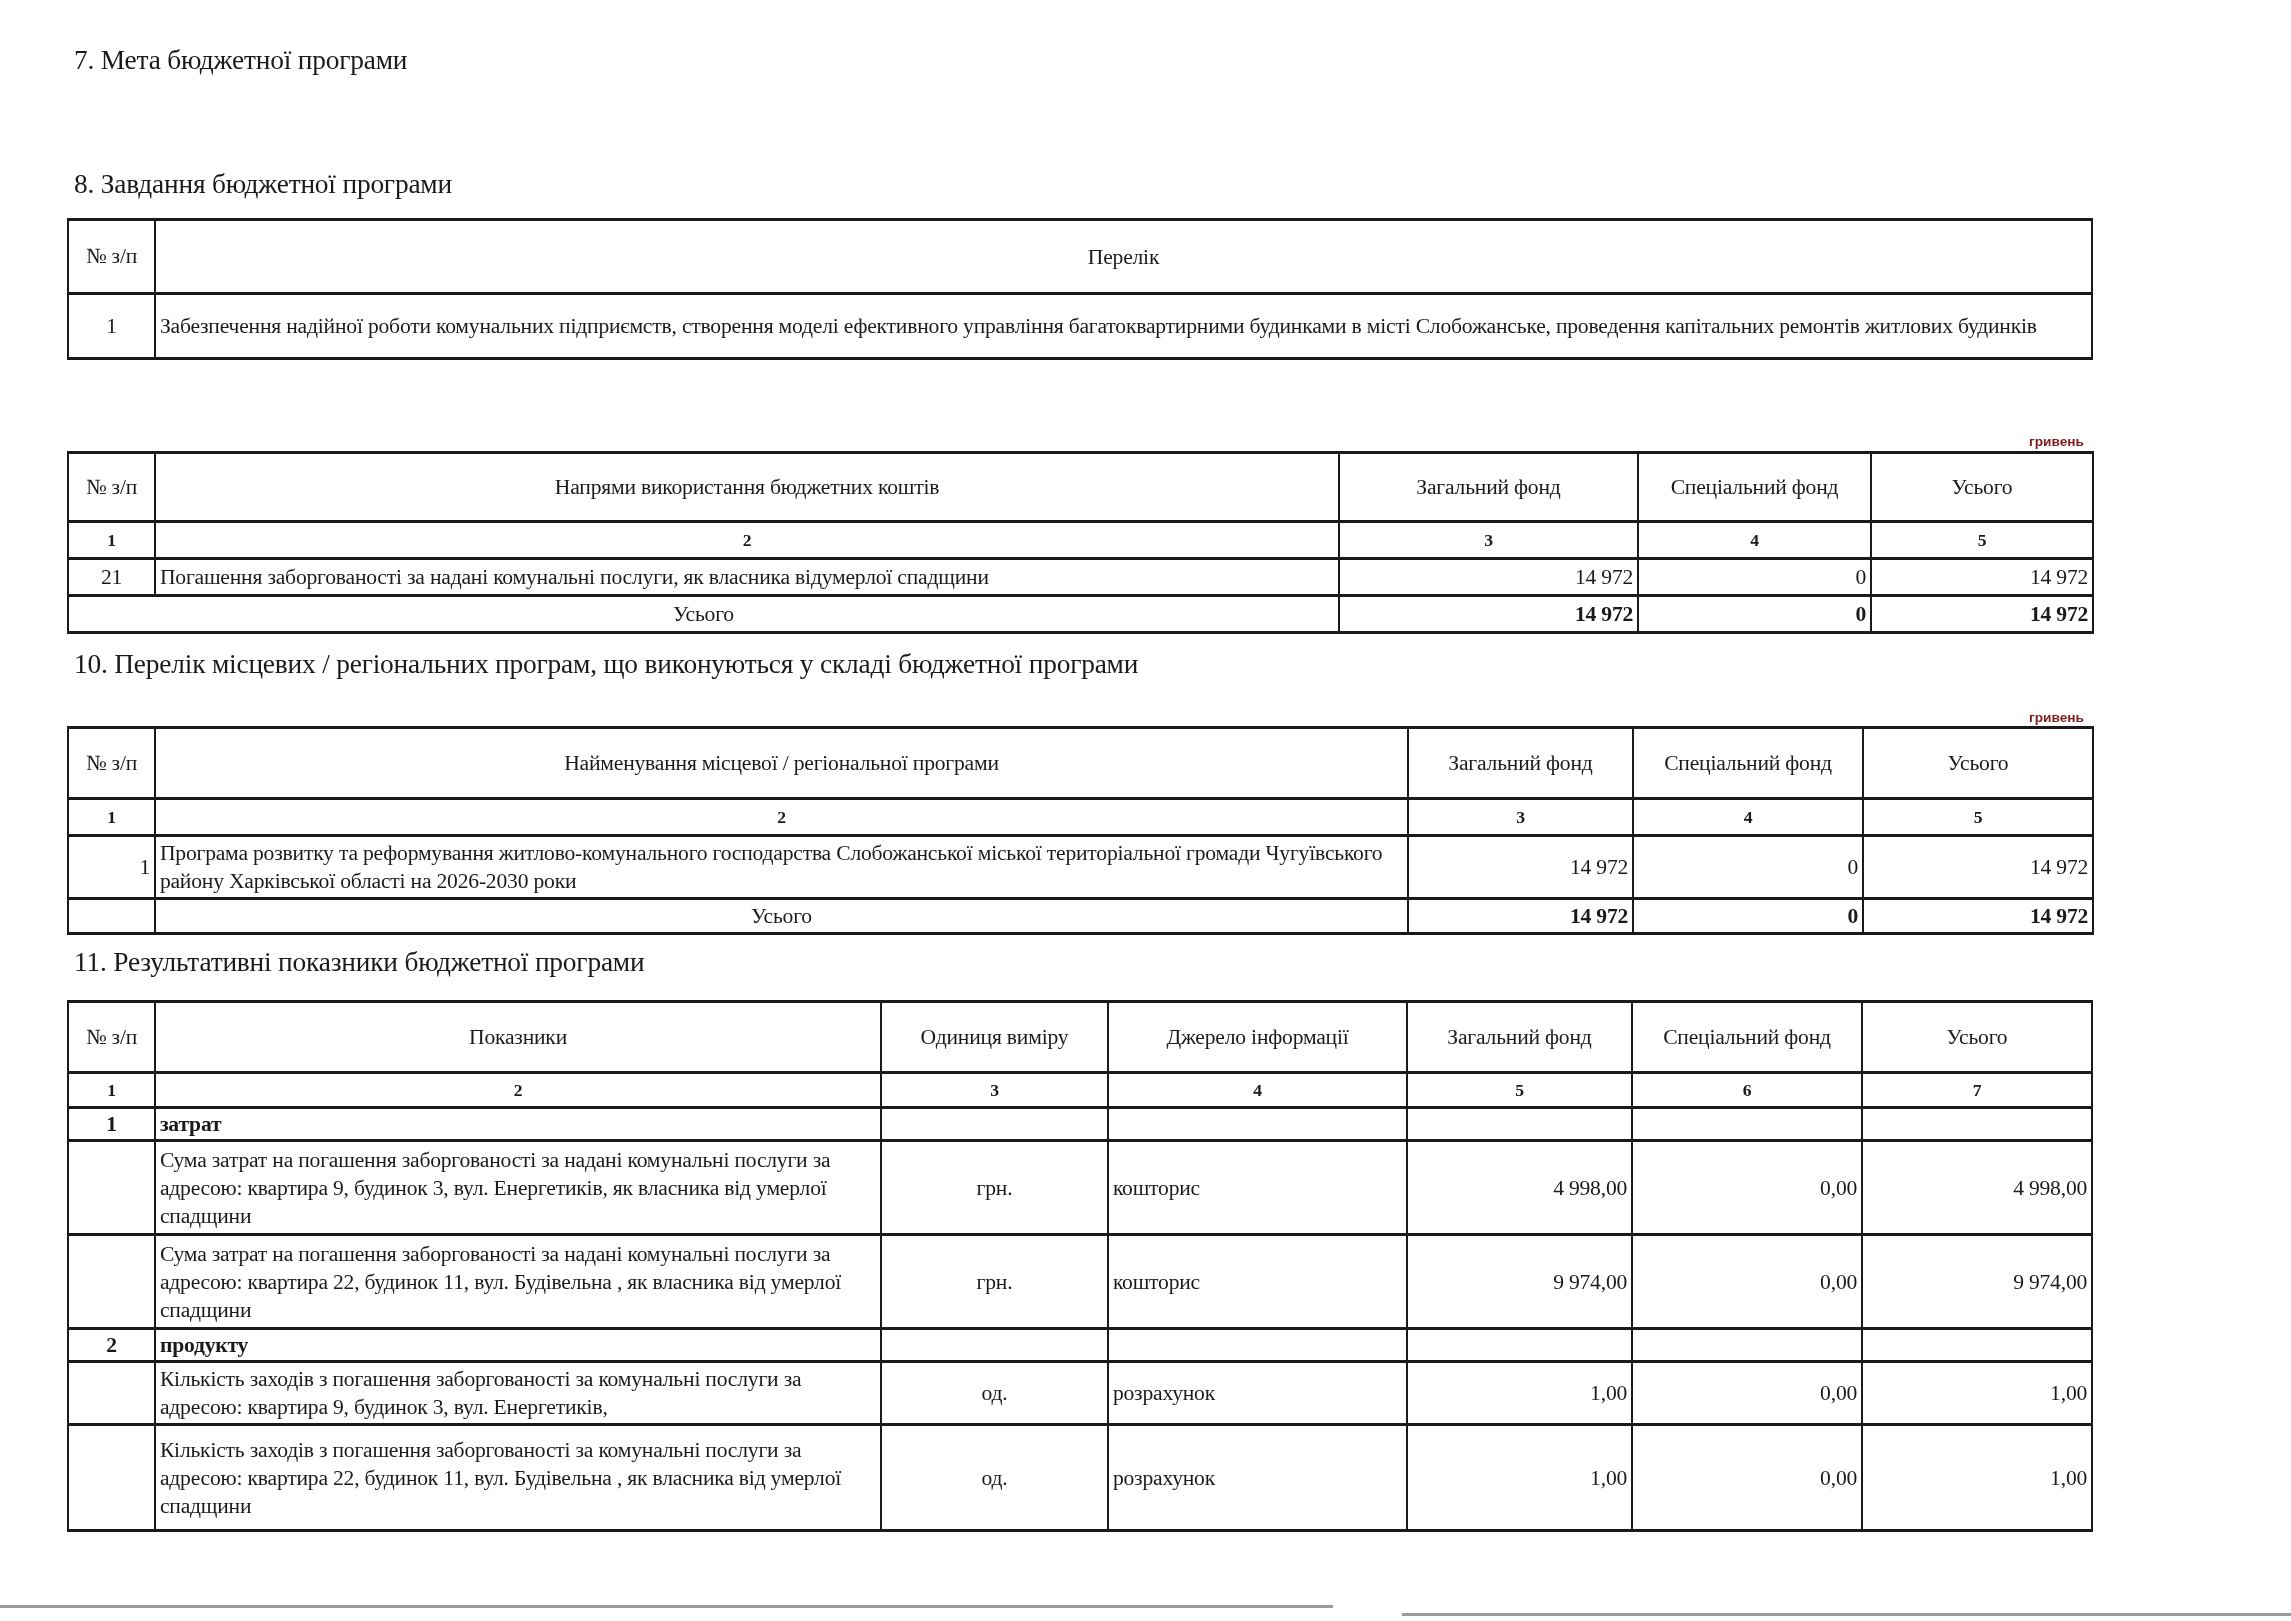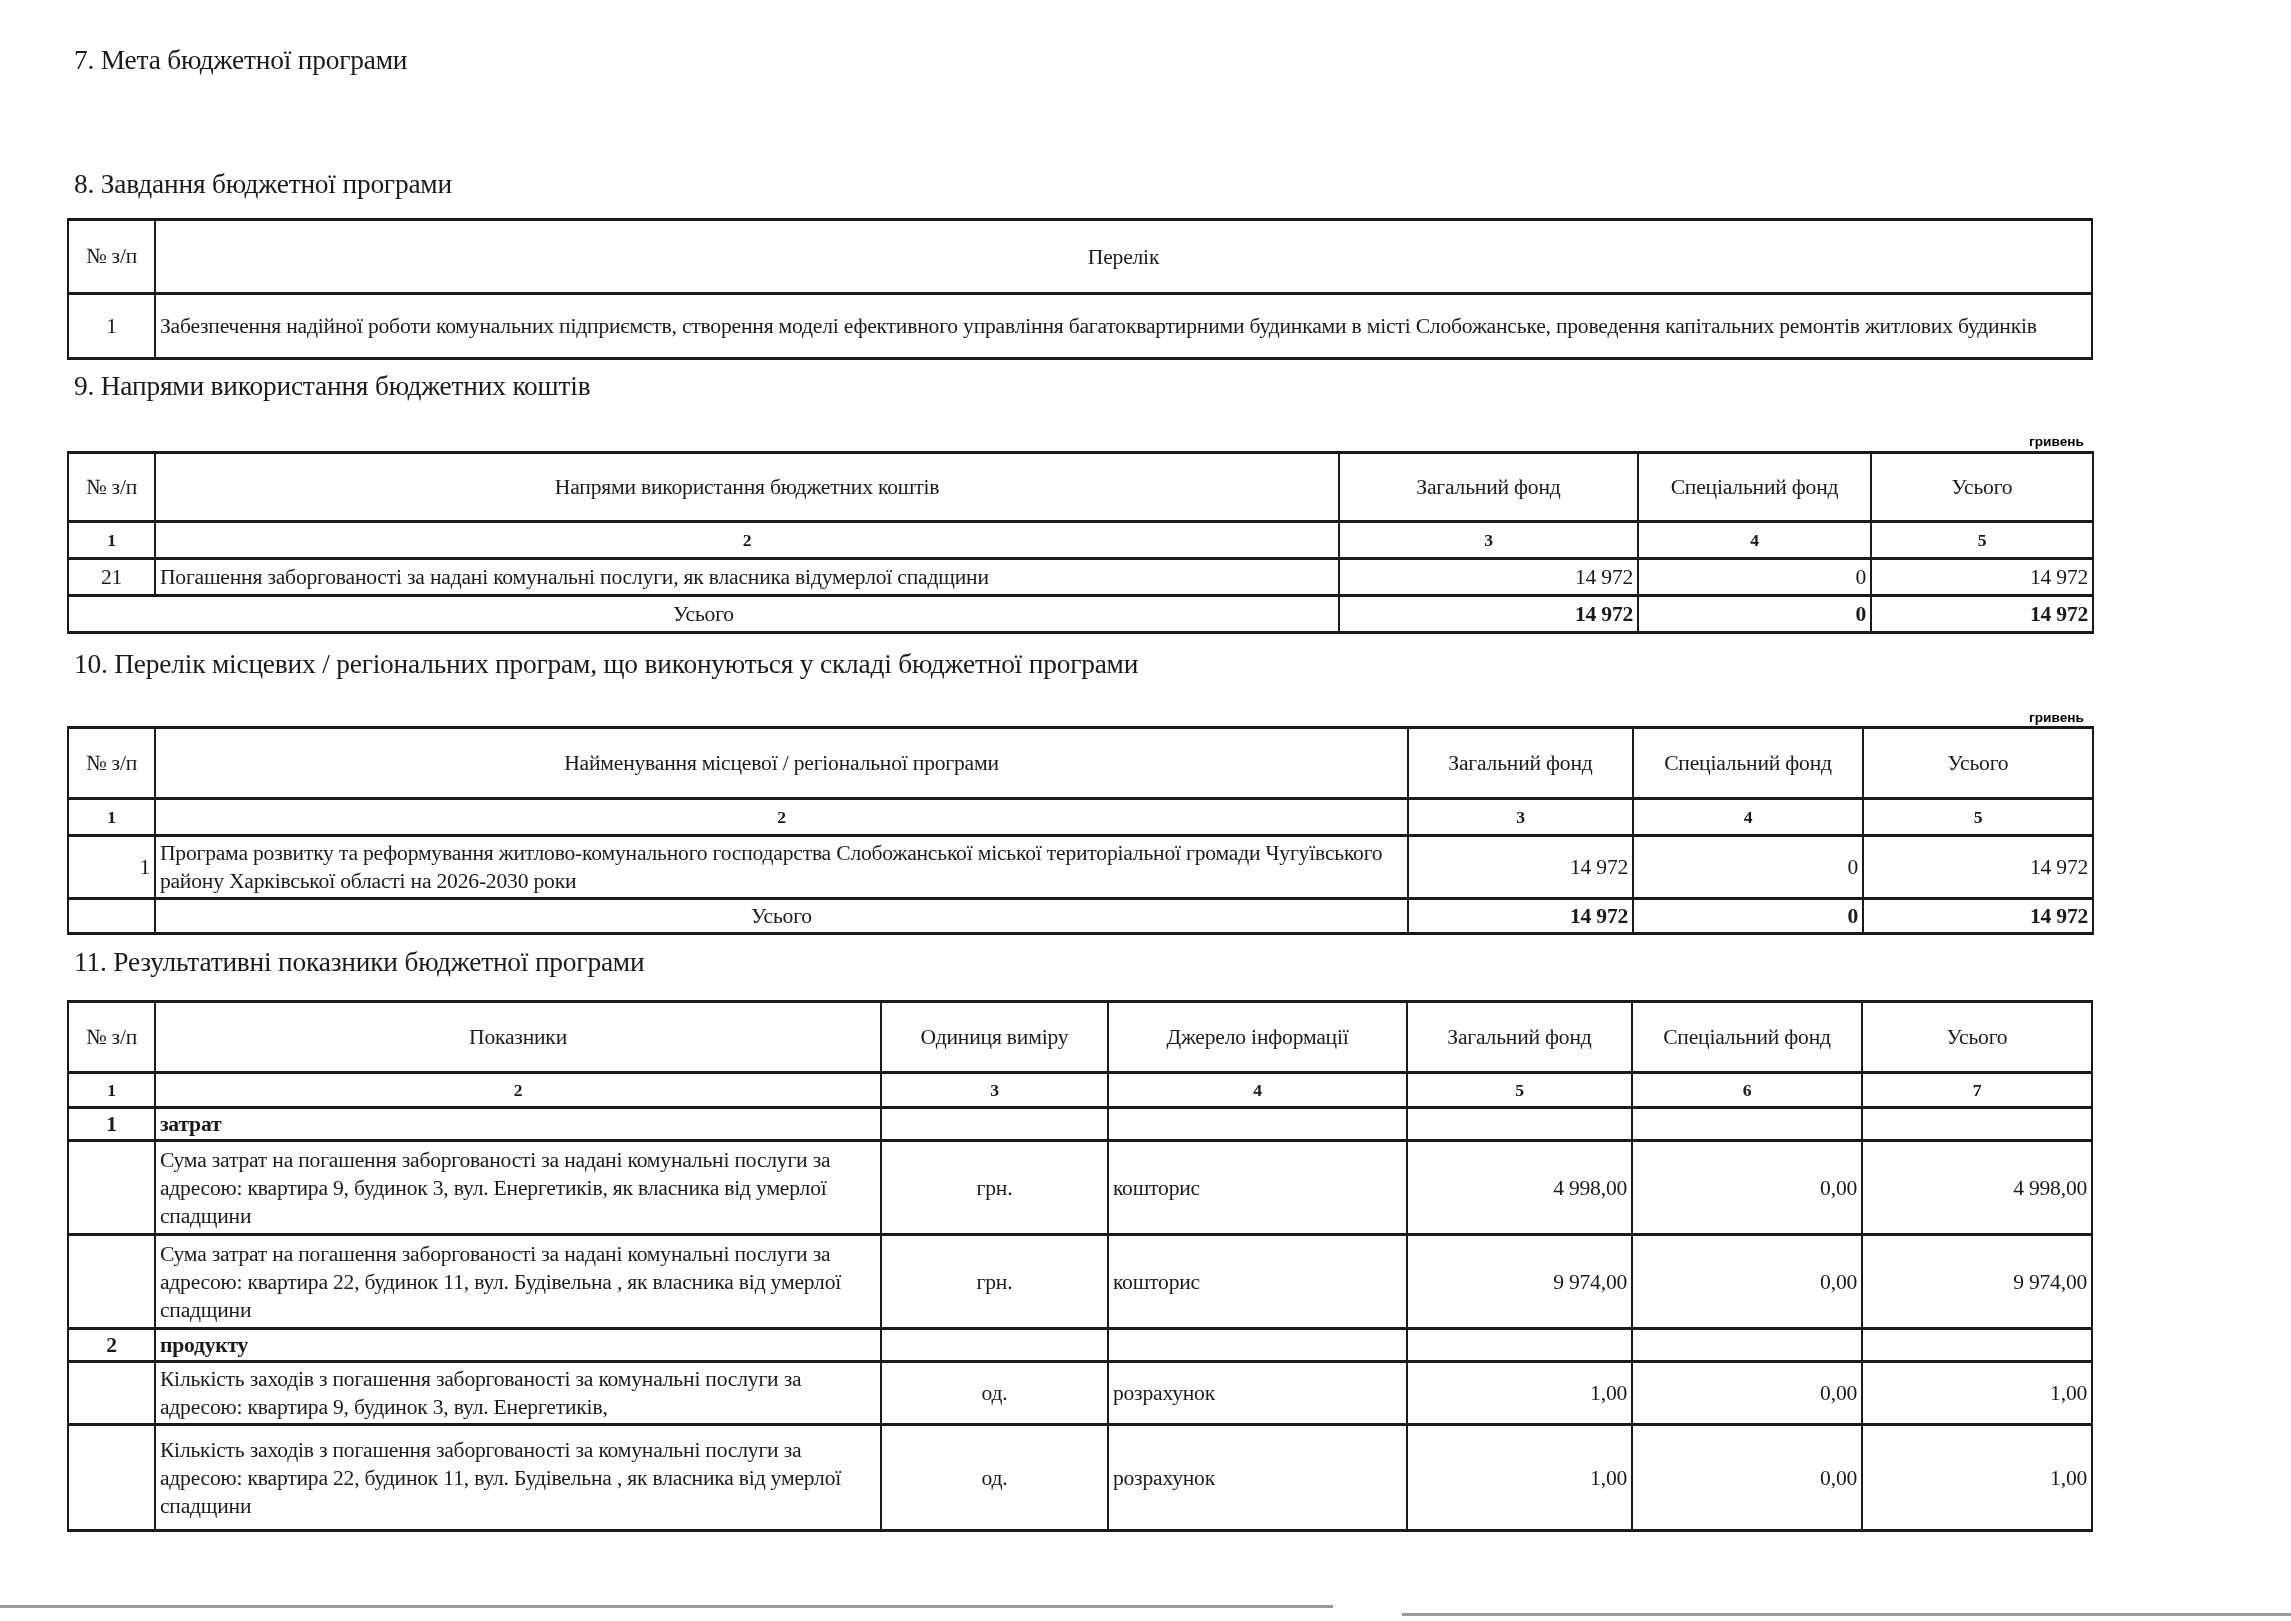--- a/index.html
+++ b/index.html
@@ -4,21 +4,21 @@
 <style>
   html, body { margin: 0; padding: 0; background: #ffffff; }
   body {
     width: 2292px; height: 1621px; position: relative; overflow: hidden;
     font-family: "Liberation Serif", "DejaVu Serif", serif; color: #1a1a1a;
   }
   .page { position: absolute; left: 0; top: 0; width: 2292px; height: 1331px; background: #fff; padding-left: 40px; }
   .abs { position: absolute; }
   .heading { font-size: 27.4px; letter-spacing: -0.2px; white-space: nowrap; }
   .para { font-size: 21.6px; line-height: 29px; letter-spacing: -0.2px; }
-  .unit-label { font-family: "Liberation Sans", "DejaVu Sans", sans-serif; font-size: 13.7px; font-weight: bold; color: #000000; }
+  .unit-label { font-family: "Liberation Sans", "DejaVu Sans", sans-serif; font-size: 13.7px; font-weight: bold; color: #7f1d1d; }
   table.grid {
     position: absolute; border-collapse: collapse; table-layout: fixed;
     font-size: 21.6px; letter-spacing: -0.2px;
   }
   table.grid td {
     border: 2px solid #1a1a1a; padding: 0 3.9px; vertical-align: middle; line-height: 28px;
   }
   table.grid tr.thick-top td { border-top-width: 3.9px; }
   table.grid tr.thick-bottom td { border-bottom-width: 3.9px; }
   .c { text-align: center; margin-left: 9px; }
@@ -46,21 +46,20 @@
       <td class="c" style="line-height:27.4px;">№ з/п</td>
       <td class="c">Перелік</td>
     </tr>
     <tr class="thick-top thick-bottom" style="height:65px;">
       <td class="c">1</td>
       <td class="l">Забезпечення надійної роботи комунальних підприємств, створення моделі ефективного управління багатоквартирними будинками в місті Слобожанське, проведення  капітальних ремонтів  житлових будинків</td>
     </tr>
   </tbody>
     </table>
 
-  <div class="abs heading" style="left:74px; top:371px;">9. Напрями використання бюджетних коштів</div>
   <div class="abs unit-label" style="left:2029px; top:434px;">гривень</div>
   <table class="grid" style="left:67px; top:451px; width:2026px;">
     <colgroup>
       <col style="width:87px">
         <col style="width:1184px">
         <col style="width:299px">
         <col style="width:233px">
         <col style="width:222px">
     </colgroup>
     <tbody>

